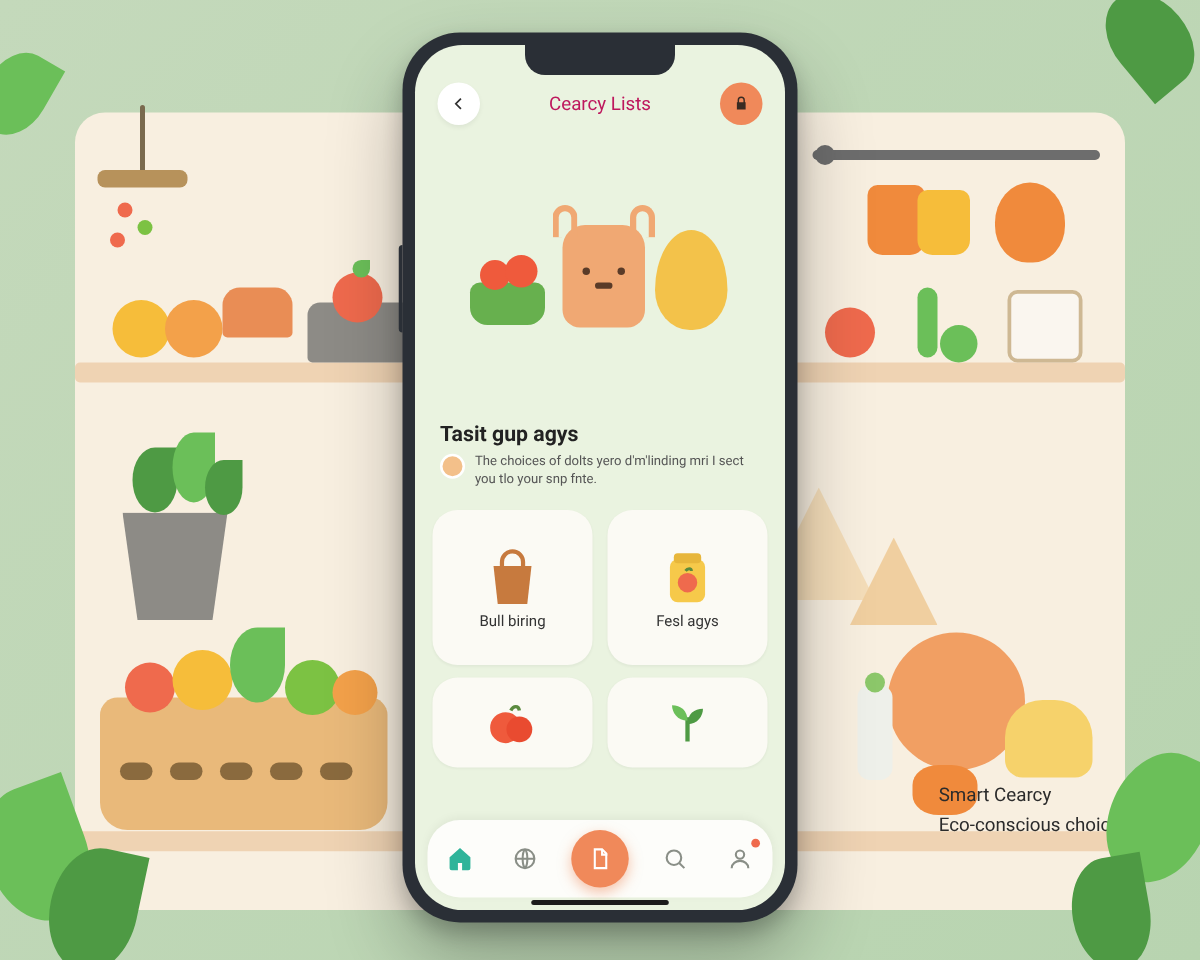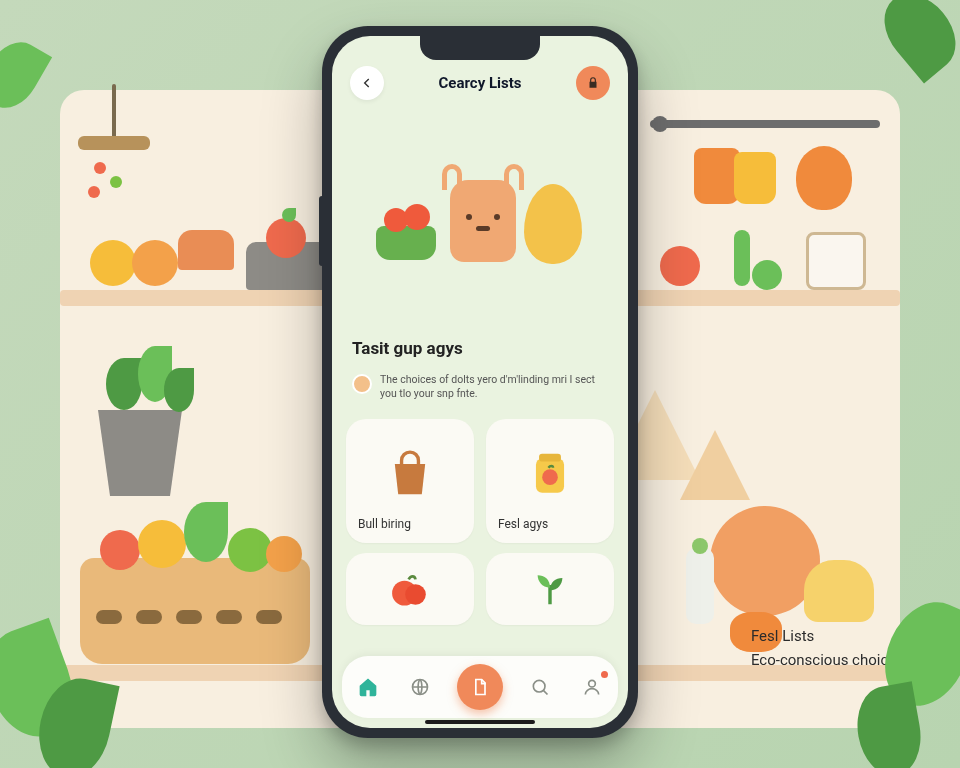--- a/index.html
+++ b/index.html
@@ -79,47 +79,47 @@
     display:flex; align-items:center; justify-content:space-between;
     padding: 30px 18px 8px;
   }
   .back-btn{
     width:34px; height:34px; border-radius:50%;
     background:#fff; display:flex; align-items:center; justify-content:center;
     box-shadow:0 2px 4px rgba(0,0,0,.06);
     cursor:pointer;
   }
   .back-btn svg{ width:14px; height:14px; stroke:#333; stroke-width:2.4; fill:none; }
-  .app-title{ font-size:15px; font-weight:700; color:#0f172a;text-align:right; }
+  .app-title{ font-size:15px; font-weight:400; color:#be185d;text-align:right; }
   .lock-btn{
     width:34px; height:34px; border-radius:50%;
     background:#f0895a; display:flex; align-items:center; justify-content:center;
     cursor:pointer;
   }
   .lock-btn svg{ width:14px; height:14px; fill:#3a2b22; }
 
   
   .hero{ flex:0 0 230px; position:relative; }
 
   
   .section{ padding: 0 20px; }
-  .sec-title{ font-size:17px; font-weight:700; color:#222; margin-bottom:15px; }
+  .sec-title{ font-size:17px; font-weight:700; color:#222; margin-bottom:4px; }
   .sec-row{ display:flex; align-items:flex-start; gap:8px; }
   .avatar{ width:20px; height:20px; border-radius:50%; background:#f3c08a; border:2px solid #fff; flex:0 0 auto; margin-top:1px;}
   .sec-sub{ font-size:10.5px; line-height:1.35; color:#555; }
 
   
   .cards{
     margin: 18px 14px 0;
     display:grid; grid-template-columns:1fr 1fr; gap:12px;
   }
   .card{
     background:#fbfaf4; border-radius:20px;
-    height:124px; padding:12px;
-    display:flex; flex-direction:column; justify-content:flex-end;
+    height:124px; padding:28px;
+    display:flex; flex-direction:column; align-items:center; justify-content:flex-end;
     box-shadow:0 1px 2px rgba(0,0,0,.04);
     cursor:pointer;
   }
   .card .ic{ flex:1 1 auto; display:flex; align-items:center; justify-content:center; width:100%; }
   .card-label{ font-size:12px; color:#333; }
 
   .cards.row2{ margin-top:10px; }
   .cards.row2 .card{ height:72px; justify-content:center; }
 
   
@@ -195,21 +195,21 @@
   <div class="pill" style="right:186px; top:458px; width:28px; height:76px; background:#eef0ea; border-radius:10px;"></div>
   <div class="pill" style="right:192px; top:448px; width:16px; height:16px; background:#8cc76a;"></div>
   <div class="pill" style="right:26px; top:470px; width:70px; height:62px; background:#f6d26b; border-radius:30px 30px 14px 14px;"></div>
   <div class="blob" style="right:118px; top:522px; width:52px; height:40px; background:#f08a3c; border-radius:40%;"></div>
   <div style="position:absolute; right:200px; top:300px; width:90px; height:90px; background:#f4ddb9; clip-path:polygon(50% 0,100% 100%,0 100%);"></div>
   <div style="position:absolute; right:150px; top:340px; width:70px; height:70px; background:#f0cfa0; clip-path:polygon(50% 0,100% 100%,0 100%);"></div>
 
 </div>
 
 <div class="side-caption">
-  <div>Fesl Lists</div>
+  <div>Smart Cearcy</div>
   <div>Eco-conscious choices</div>
 </div>
 
 <div class="leaf" style="left:-10px; bottom:30px; width:80px; height:110px; transform:rotate(-20deg);"></div>
 <div class="leaf dk" style="left:40px; bottom:-10px; width:70px; height:100px; transform:rotate(12deg);"></div>
 <div class="leaf" style="right:-6px; bottom:60px; width:78px; height:108px; transform:rotate(24deg);"></div>
 <div class="leaf dk" style="right:40px; bottom:-8px; width:62px; height:90px; transform:rotate(-10deg);"></div>
 <div class="leaf" style="left:-12px; top:40px; width:50px; height:70px; transform:rotate(30deg);"></div>
 <div class="leaf dk" style="right:10px; top:-10px; width:60px; height:84px; transform:rotate(140deg);"></div>
 

